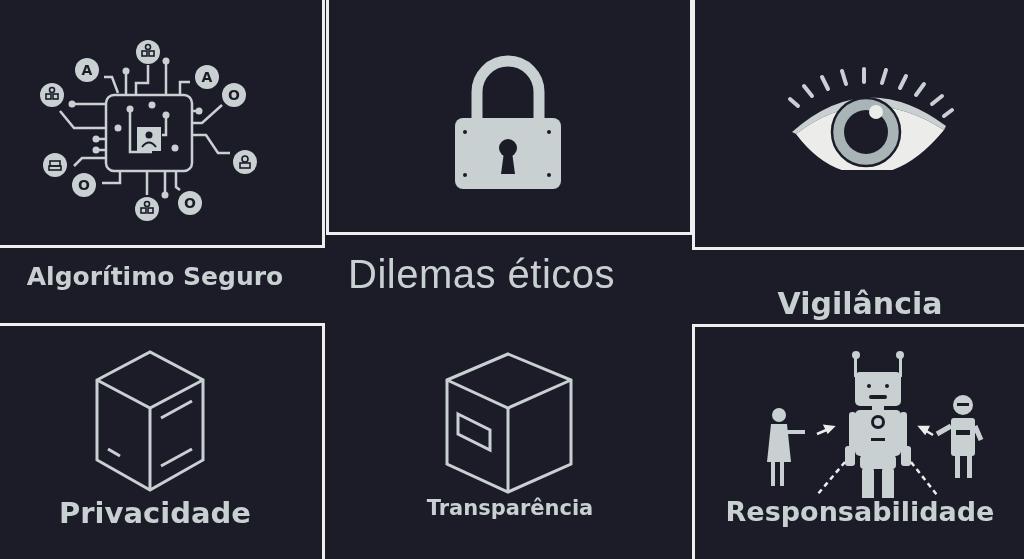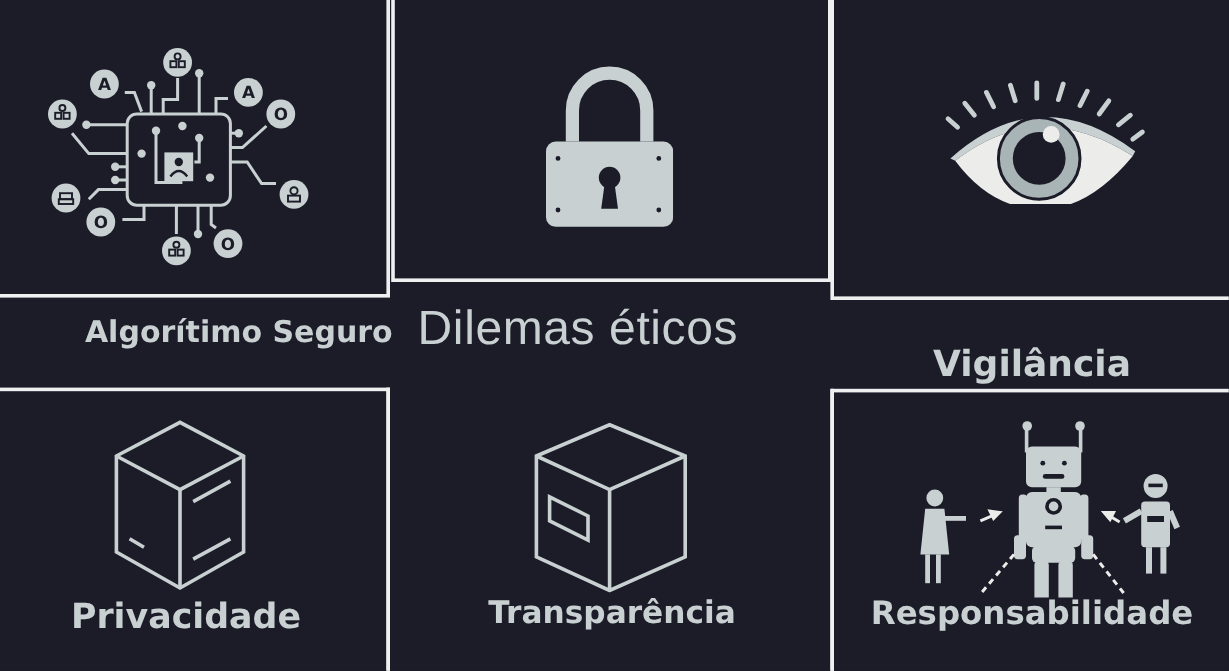--- a/index.html
+++ b/index.html
@@ -196,18 +196,18 @@
     <line x1="146" y1="112" x2="172" y2="145"></line>
   </g>
   <g stroke="#ecedeb" stroke-width="2.5" fill="#ecedeb">
     <line x1="52" y1="84" x2="66" y2="78"></line>
       <polygon points="68,77 60,76 63,82"></polygon>
     <line x1="168" y1="85" x2="158" y2="79"></line>
       <polygon points="155,77 163,77 160,83"></polygon>
   </g>
 </svg>
 
-<div class="label" style="left:0; top:262px; width:310px; font-size:25px;padding-left:44px;">Algorítimo Seguro</div>
+<div class="label" style="left:0; top:262px; width:310px; font-size:25px;">Algorítimo Seguro</div>
 <div class="title" style="left:348px; top:252px; font-size:40px;">Dilemas éticos</div>
 <div class="label" style="left:700px; top:262px; width:320px; font-size:30px;margin-top:24px;">Vigilância</div>
 <div class="label" style="left:0; top:496px; width:310px; font-size:29px;">Privacidade</div>
-<div class="label" style="left:360px; top:496px; width:300px; font-size:26px;">Transparência</div>
+<div class="label" style="left:360px; top:496px; width:300px; font-size:21px;">Transparência</div>
 <div class="label" style="left:696px; top:496px; width:328px; font-size:27px;">Responsabilidade</div>
 
 </body></html>

